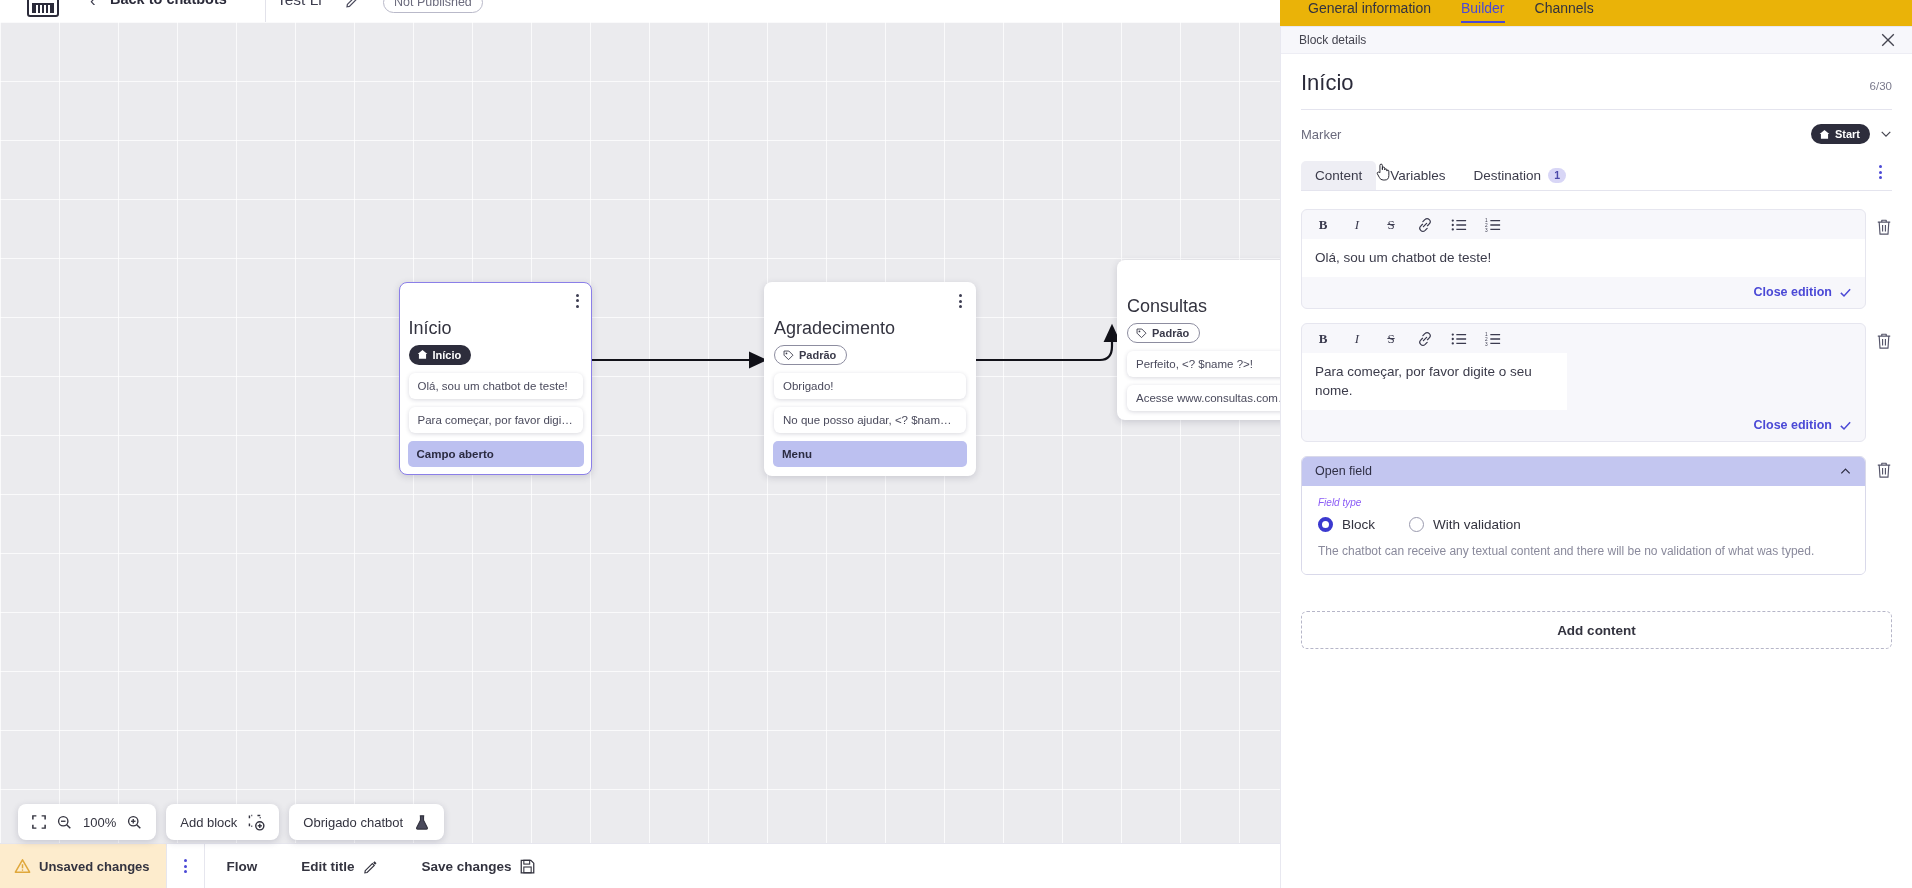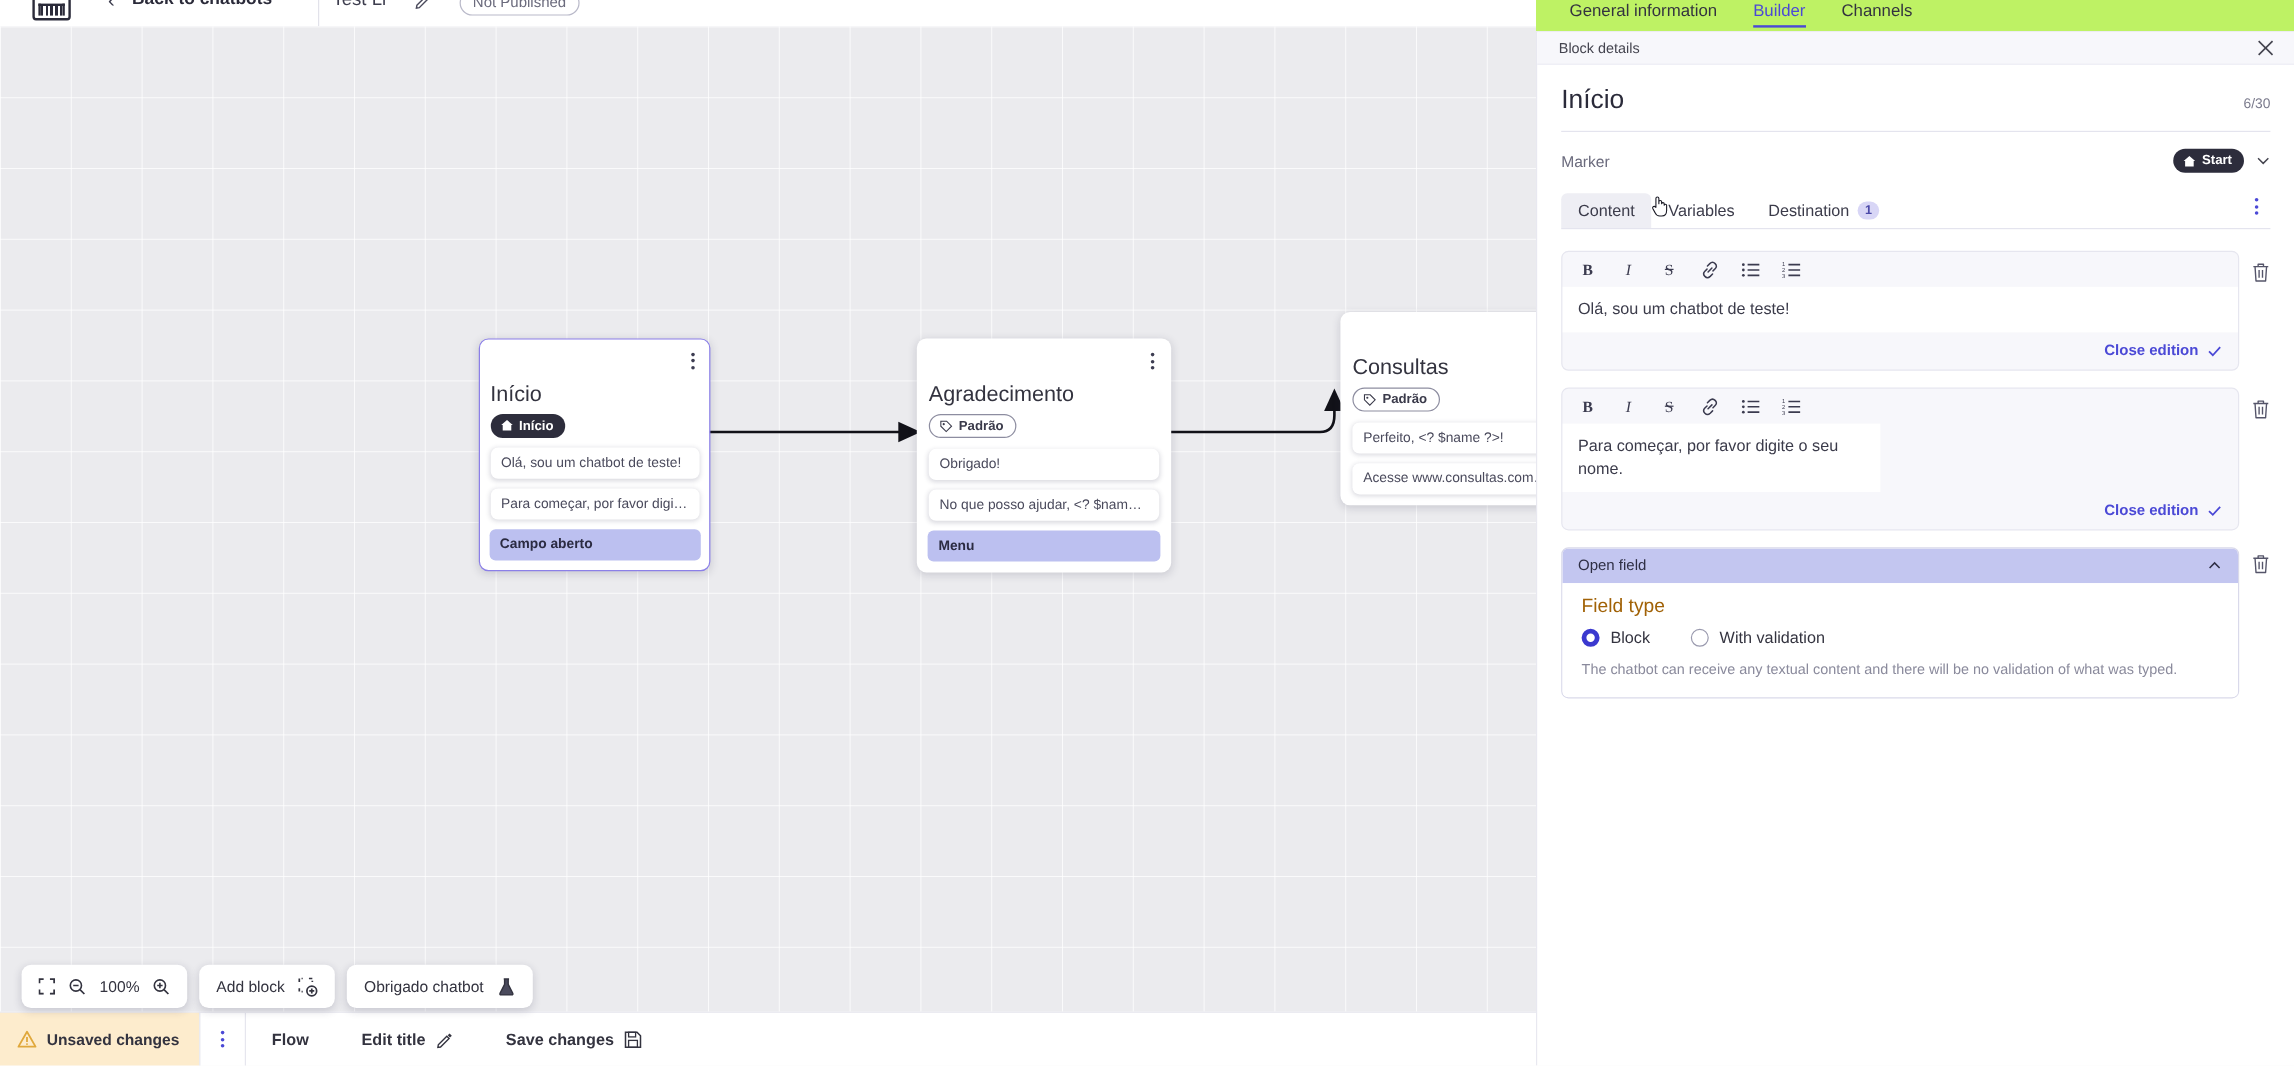--- a/index.html
+++ b/index.html
@@ -115,21 +115,21 @@
   }
   .bb-kebab { padding: 0 13px; }
 
   
   .panel {
     position: absolute; right: 0; top: 0; width: 632px; height: 888px;
     background: #fff; display: flex; flex-direction: column;
   }
   .panel-tabs {
     height: 26px; display: flex; align-items: flex-start; gap: 30px;
-    padding-left: 28px; background: #bef264;
+    padding-left: 28px; background: #eab308;
   }
   .ptab { font-size: 14px; color: #33333f; padding-bottom: 5px; white-space: nowrap; }
   .ptab.active { color: #4b49d6; border-bottom: 2.5px solid #4b49d6; }
   .panel-body {
     flex: 1; background: #fff; border-left: 1px solid #e8e8f0;
     border-top: 1px solid #e8e8f0; display: flex; flex-direction: column;
   }
   .panel-head {
     height: 27px; background: #f7f7fb; display: flex; align-items: center;
     justify-content: space-between; padding: 0 16px 0 18px;
@@ -179,21 +179,21 @@
   .close-edition { font-size: 12.5px; color: #4b49d6; font-weight: bold; white-space: nowrap; }
   .trash { width: 16px; height: 18px; margin-top: 9px; }
 
   .openfield { flex: 1; border: 1px solid #d9d9ea; border-radius: 6px; overflow: hidden; }
   .of-head {
     background: #c3c6f0; display: flex; align-items: center; justify-content: space-between;
     padding: 7px 13px 8px;
   }
   .of-title { font-size: 12.5px; color: #2f2f45; }
   .of-body { background: #fff; padding: 11px 16px 14px; }
-  .of-label { font-size: 16px; color: #a16207; margin-bottom: 9px; }
+  .of-label { font-size: 10px; color: #8b5cf6; margin-bottom: 9px; font-style: italic; }
   .radios { display: flex; align-items: center; gap: 12px; margin-bottom: 11px; }
   .radio { display: flex; align-items: center; gap: 9px; }
   .rdot { width: 15px; height: 15px; border-radius: 50%; border: 1.5px solid #9a9aae; background: #fff; }
   .rdot.on { border: 4px solid #3b39cf; background: #fff; box-shadow: inset 0 0 0 2px #fff; }
   .rlabel { font-size: 13.5px; color: #33333f; white-space: nowrap; }
   .of-desc { font-size: 12px; color: #8a8a9c; line-height: 17px; }
 
   .add-content {
     margin: 22px 20px 0; border: 1.5px dashed #b6b6c8; border-radius: 6px; height: 38px;
     display: flex; align-items: center; justify-content: center;
@@ -560,16 +560,17 @@
               </div>
               <div class="of-desc">The chatbot can receive any textual content and there will be no validation of what was typed.</div>
             </div>
           </div>
           <svg class="trash" style="margin-top:5px" viewBox="0 0 18 20">
             <path d="M2 4.6 L16 4.6 M6.5 4.6 L6.5 2.4 L11.5 2.4 L11.5 4.6 M3.6 4.6 L4.5 18 L13.5 18 L14.4 4.6 M7.4 7.8 L7.4 15 M10.6 7.8 L10.6 15" fill="none" stroke="#55556a" stroke-width="1.3" stroke-linejoin="round"></path>
           </svg>
         </div>
       </div>
 
+      <div class="add-content">Add content</div>
 
     </div>
   </div>
 </div>
 
 </body></html>

